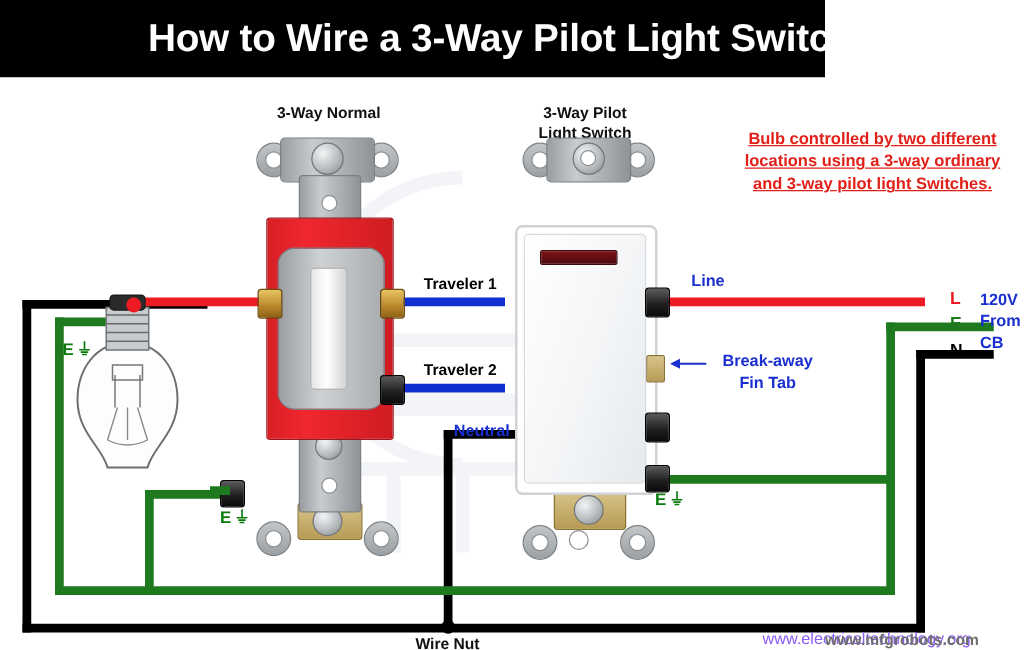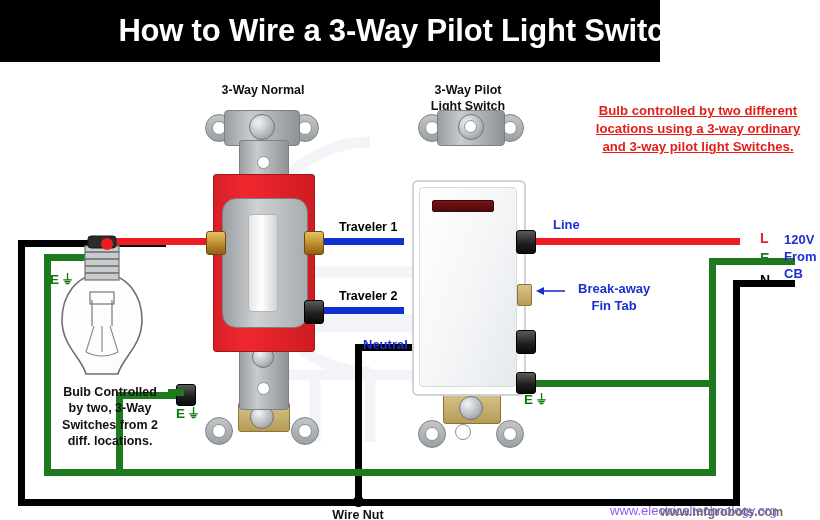--- a/index.html
+++ b/index.html
@@ -240,26 +240,20 @@
     </div>
     <div class="lbl-grn" style="left:176px;top:344px;">
       <span>E</span>
       <span>⏚</span>
     </div>
     <div class="lbl-grn" style="left:524px;top:330px;">
       <span>E</span>
       <span>⏚</span>
     </div>
 
-    <div class="cap" style="left:40px;top:322px;width:140px;">
-      <div>Bulb Controlled</div>
-      <div>by two, 3-Way</div>
-      <div>Switches from 2</div>
-      <div>diff. locations.</div>
-    </div>
 
     <div class="term-letter" style="left:760px;top:168px;color:#ed1c24;">L</div>
     <div class="term-letter" style="left:760px;top:188px;color:#1f7a1f;">E</div>
     <div class="term-letter" style="left:760px;top:210px;color:#000;">N</div>
     <div class="lbl-blue" style="left:772px;top:170px;">
       <div>120V</div>
       <div>From CB</div>
     </div>
 
     <div class="cap" style="left:300px;top:445px;width:116px;">Wire Nut</div>

